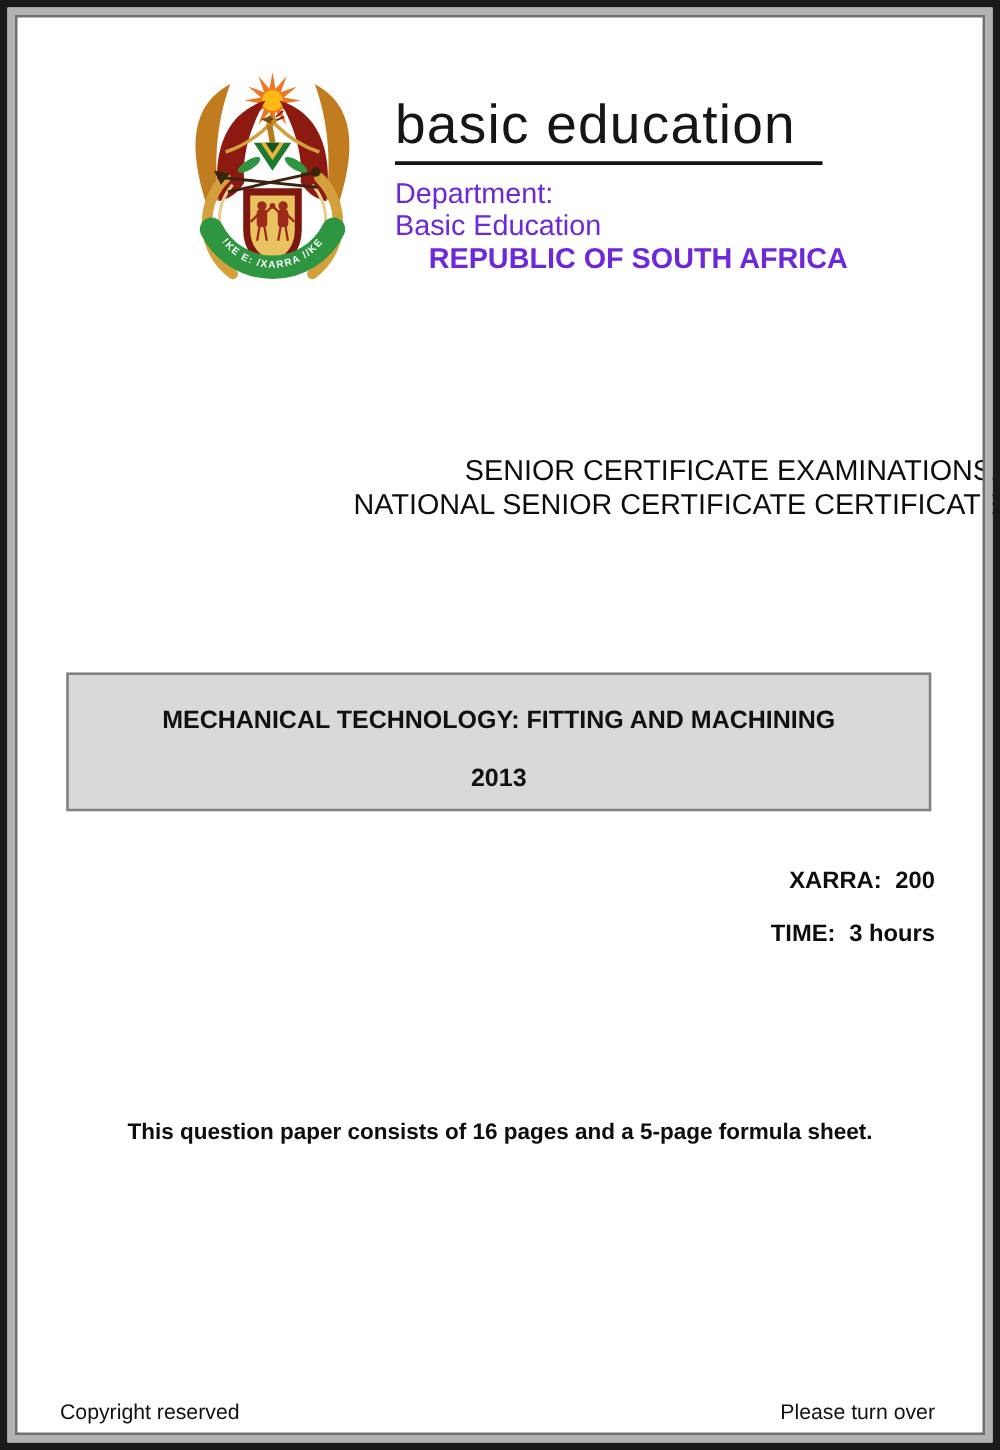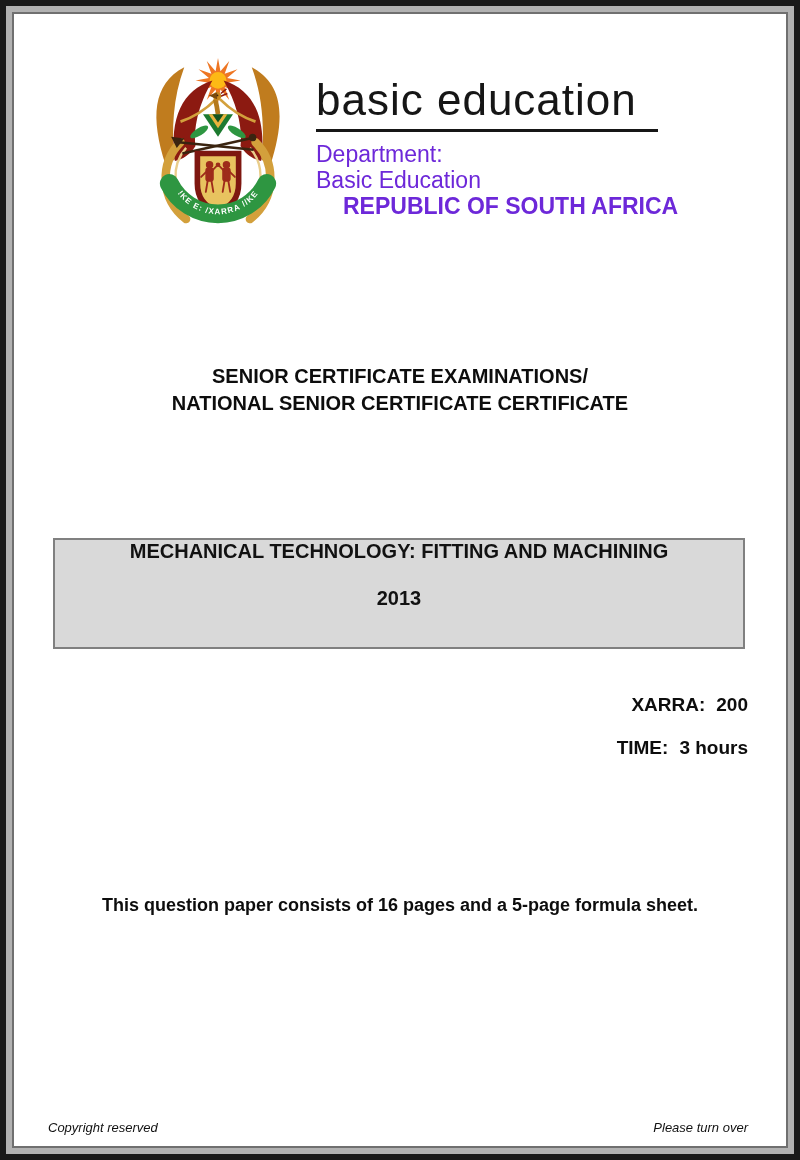--- a/index.html
+++ b/index.html
@@ -53,41 +53,41 @@
     line-height: 26px;
     color: #6d28d9;
   }
   .dept-country { font-weight: 700; margin-left: 27px; }
 
   .exam-title {
     position: absolute;
     left: 0;
     right: 0;
     top: 363px;
-    text-align: center;
-    font-size: 20px;
+    text-align: right;
+    font-size: 23px;
     line-height: 27px;
-    font-weight: 700;
+    font-weight: 400;
   }
 
   .subject-box {
     position: absolute;
     left: 53px;
     top: 538px;
     width: 692px;
     height: 111px;
     background: #d9d9d9;
     border: 2px solid #808080;
     text-align: center;
     font-weight: 700;
     font-size: 20px;
     color: #111111;
     box-sizing: border-box;
   }
-  .subject-line { }
+  .subject-line { margin-top: 25px; }
   .year-line { margin-top: 24px; }
 
   .exam-details {
     position: absolute;
     right: 52px;
     top: 694px;
     text-align: right;
     font-size: 19px;
     font-weight: 700;
   }
@@ -104,22 +104,21 @@
     font-weight: 700;
   }
 
   .footer {
     position: absolute;
     left: 48px;
     right: 52px;
     top: 1120px;
     display: flex;
     justify-content: space-between;
-    font-size: 13px;
-    font-style: italic;
+    font-size: 17px;
     color: #111111;
   }
 </style>
 </head>
 <body>
 
 <div class="page">
 
   <svg class="emblem" viewBox="0 0 160 200" aria-hidden="true">
 

